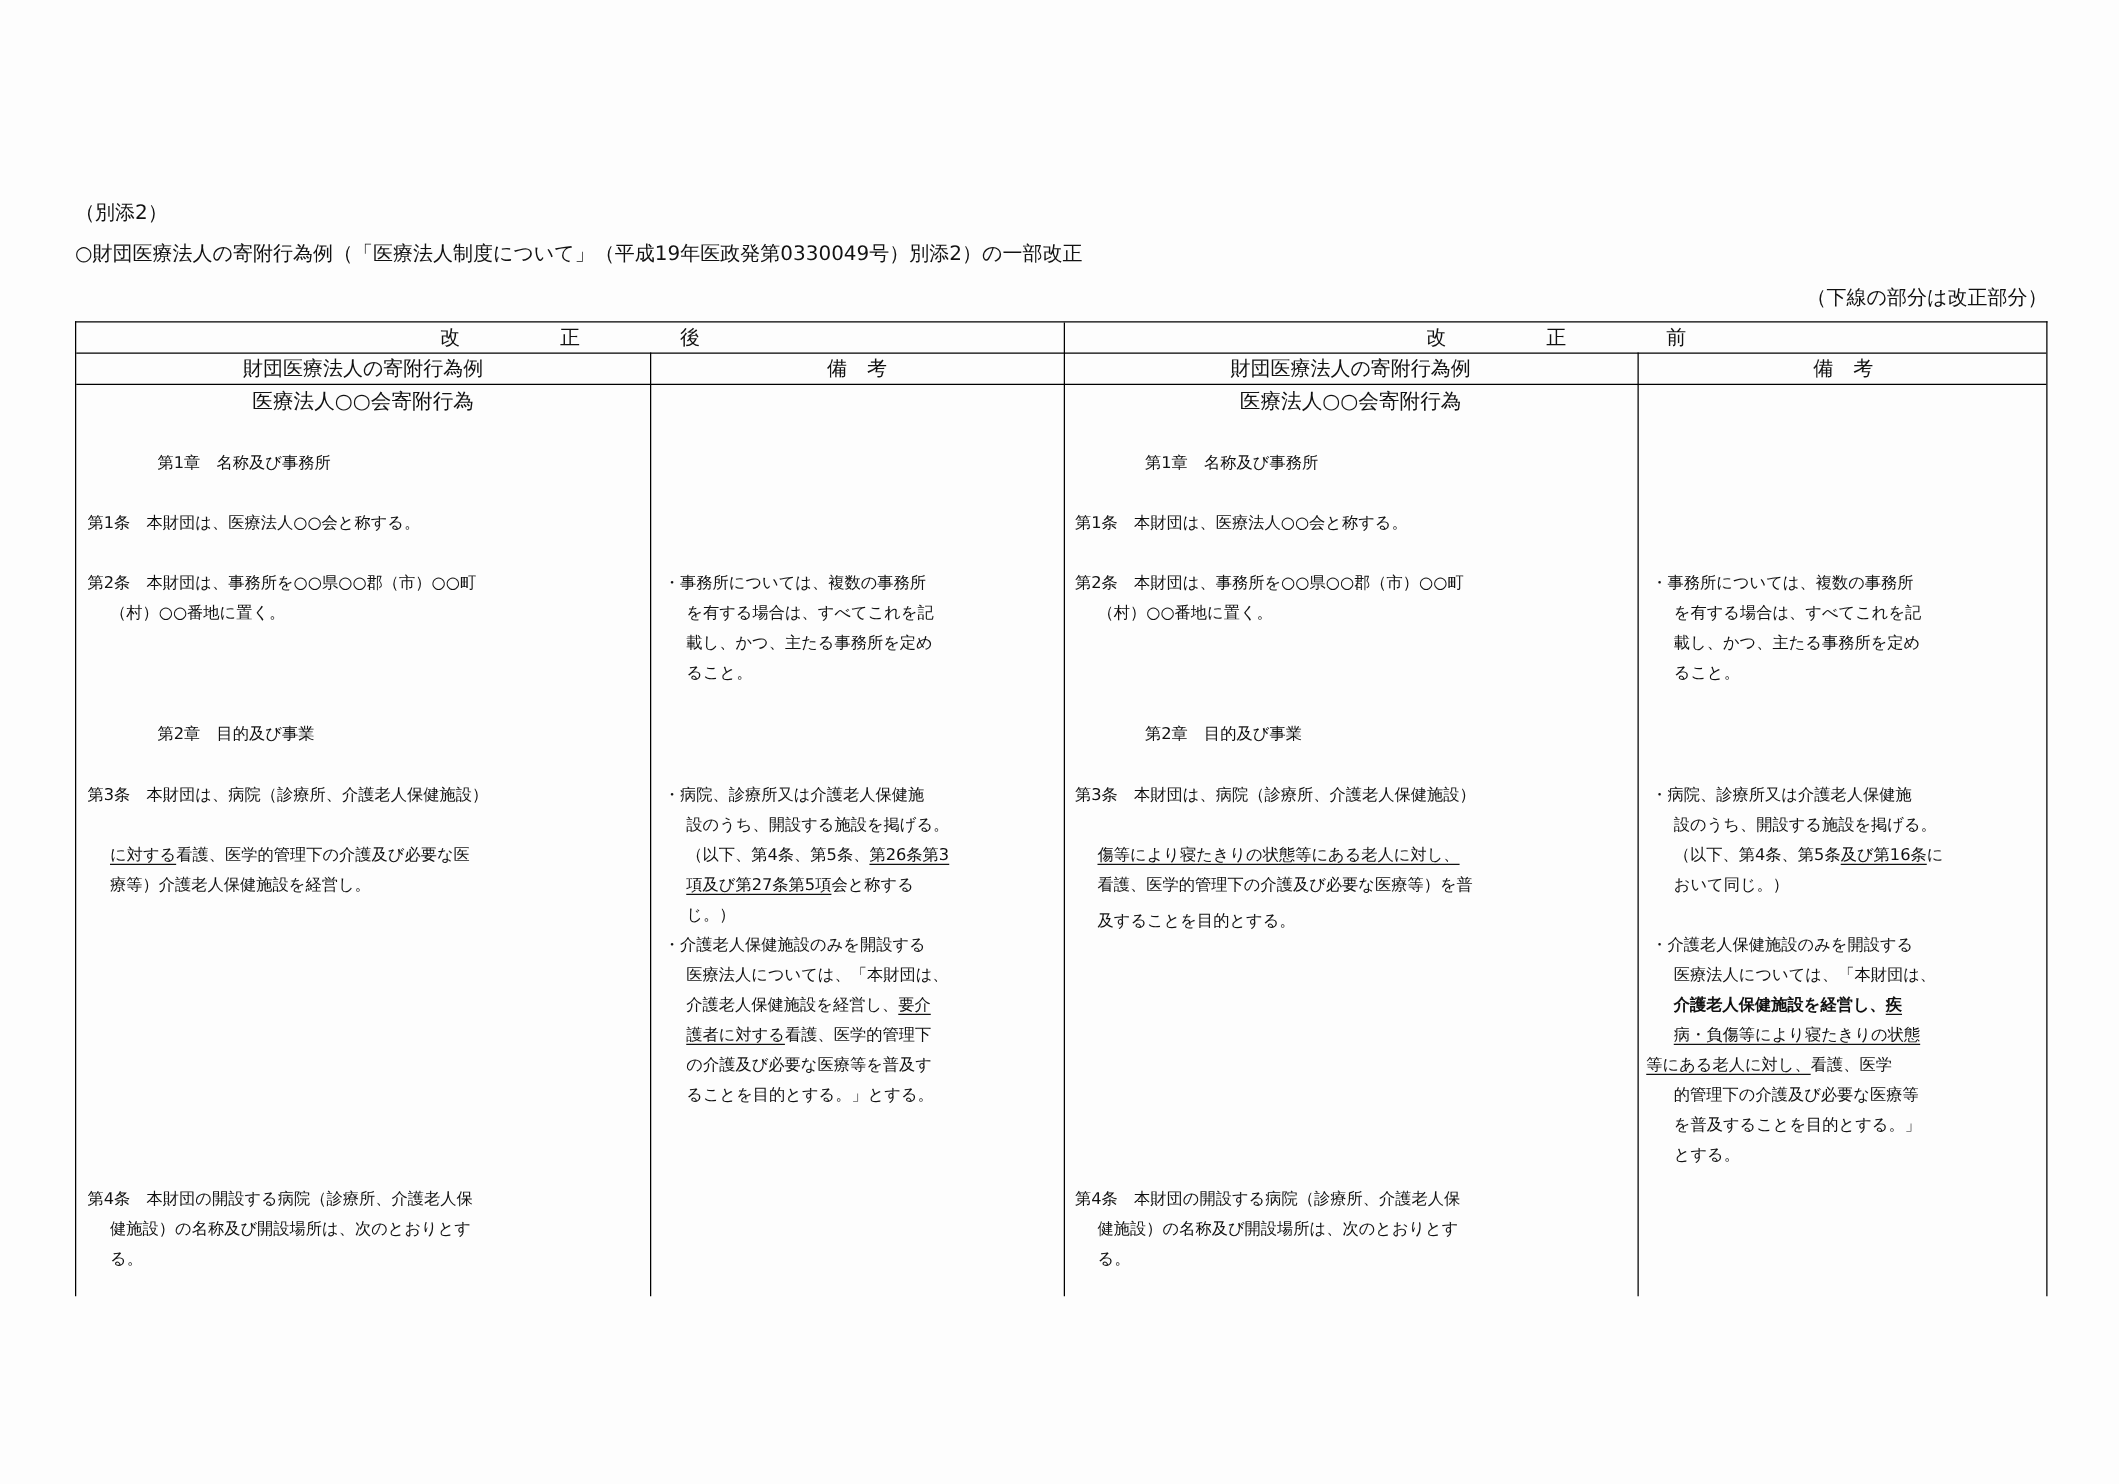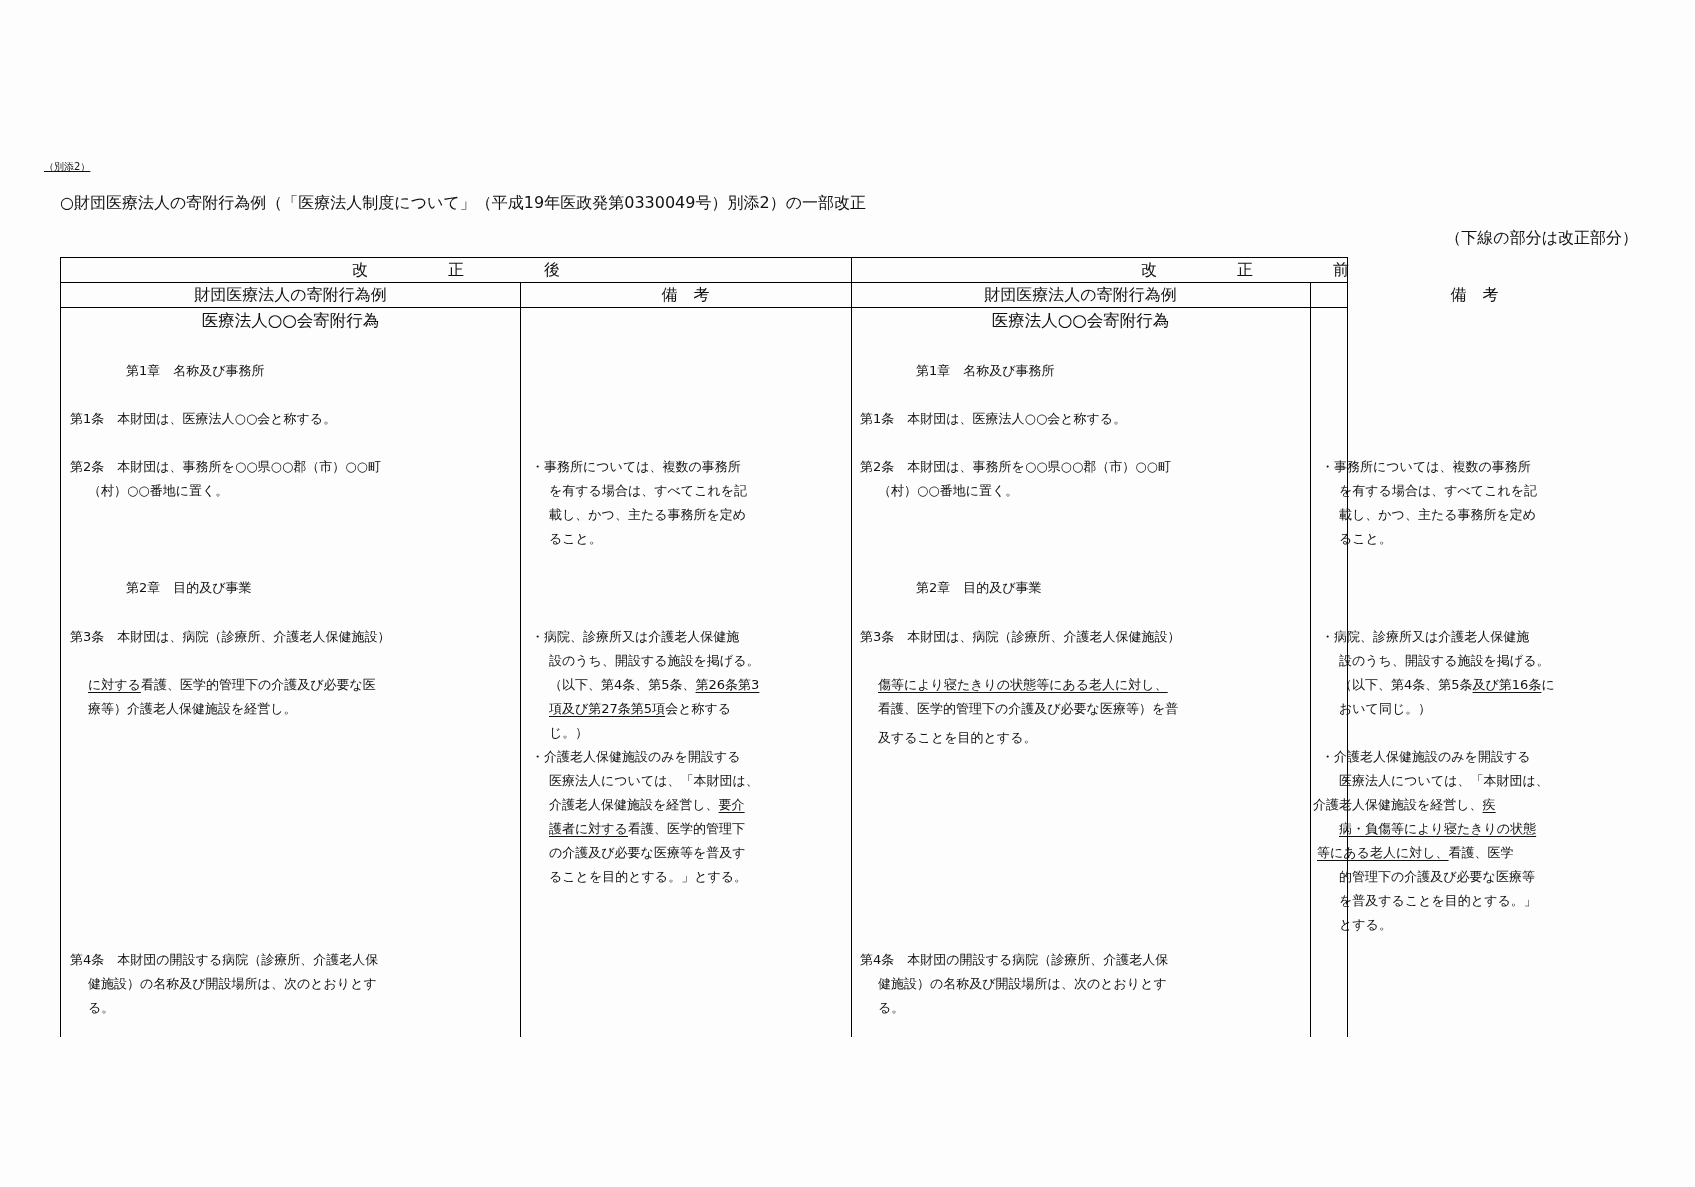--- a/index.html
+++ b/index.html
@@ -1,22 +1,22 @@
 <!DOCTYPE html>
 <html><head>
 <meta charset="utf-8">
 <style>
   html, body { margin:0; padding:0; background:#fdfdfd; }
   body { width:1695px; height:1187px; position:relative; overflow:hidden;
          font-family:"DejaVu Sans", "Liberation Sans", sans-serif; color:#111; }
   .abs { position:absolute; }
-  .attach { left:44px; top:160px; font-size:10px;text-decoration:underline; }
+  .attach { left:60px; top:160px; font-size:16px; }
   .title { left:60px; top:193px; font-size:16px; letter-spacing:0px; white-space:nowrap; }
   .note { right:57px; top:228px; font-size:16px; white-space:nowrap; }
-  .table { position:absolute; left:60px; top:257px; width:1288px; height:780px;
+  .table { position:absolute; left:60px; top:257px; width:1578px; height:780px;
            border:1.5px solid #000; border-bottom:none; box-sizing:border-box; }
   .vline { position:absolute; top:0; bottom:0; width:0; border-left:1.5px solid #000; }
   .hline { position:absolute; height:0; border-top:1.5px solid #000; }
   .hdr { position:absolute; font-size:16px; text-align:center; white-space:nowrap; }
   .cell-text { position:absolute; font-size:13px; line-height:24.5px; white-space:pre; }
   .u { text-decoration:underline; text-underline-offset:3px; }
 </style>
 </head>
 <body>
 
@@ -90,19 +90,19 @@
   <div class="cell-text" style="left:1278px; top:245px;">載し、かつ、主たる事務所を定め</div>
   <div class="cell-text" style="left:1278px; top:269px;">ること。</div>
 
   <div class="cell-text" style="left:1260px; top:367px;">・病院、診療所又は介護老人保健施</div>
   <div class="cell-text" style="left:1278px; top:391px;">設のうち、開設する施設を掲げる。</div>
   <div class="cell-text" style="left:1278px; top:415px;"><span>（以下、第4条、第5条</span><span class="u">及び第16条</span><span>に</span></div>
   <div class="cell-text" style="left:1278px; top:439px;">おいて同じ。）</div>
 
   <div class="cell-text" style="left:1260px; top:487px;">・介護老人保健施設のみを開設する</div>
   <div class="cell-text" style="left:1278px; top:511px;">医療法人については、「本財団は、</div>
-  <div class="cell-text" style="left:1252px; top:535px;"><span>介護老人保健施設を経営し、</span><span class="u">疾</span></div>
+  <div class="cell-text" style="left:1278px; top:535px;font-weight:bold;"><span>介護老人保健施設を経営し、</span><span class="u">疾</span></div>
   <div class="cell-text" style="left:1278px; top:559px;"><span class="u">病・負傷等により寝たきりの状態</span></div>
   <div class="cell-text" style="left:1256px; top:583px;"><span class="u">等にある老人に対し、</span><span>看護、医学</span></div>
   <div class="cell-text" style="left:1278px; top:607px;">的管理下の介護及び必要な医療等</div>
   <div class="cell-text" style="left:1278px; top:631px;">を普及することを目的とする。」</div>
   <div class="cell-text" style="left:1278px; top:655px;">とする。</div>
 </div>
 
 </body></html>

